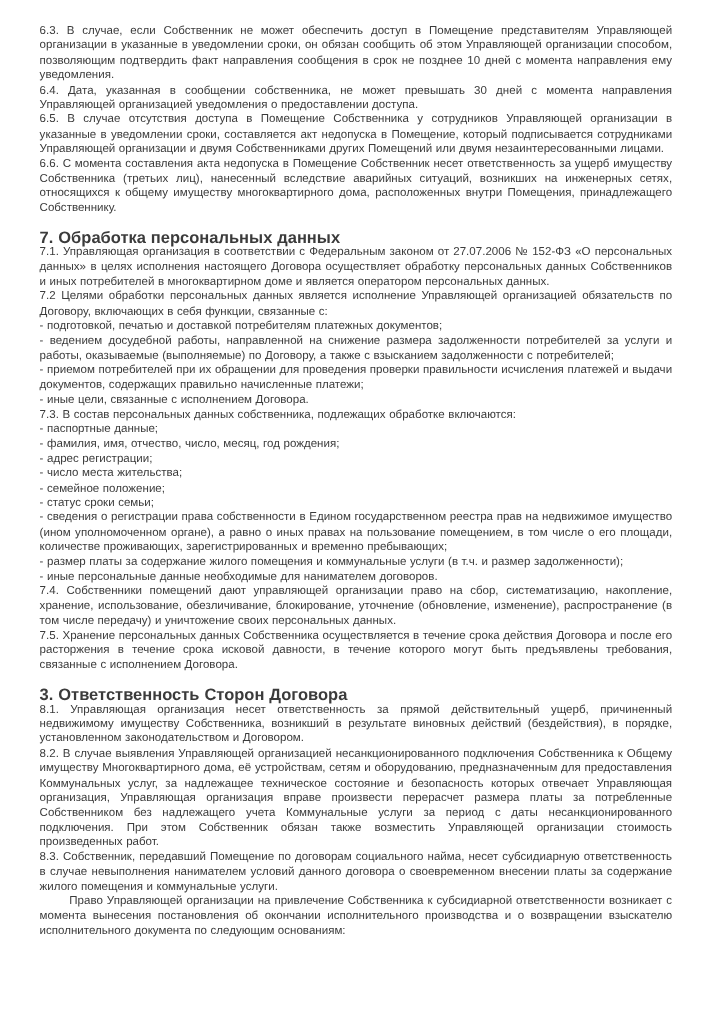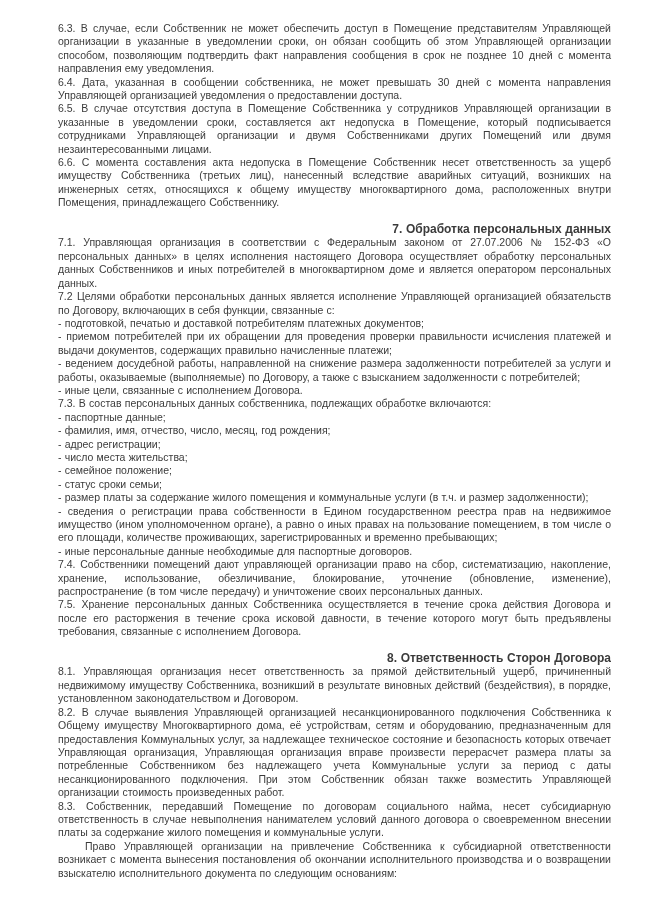--- a/index.html
+++ b/index.html
@@ -10,36 +10,36 @@
     width: 650px;
     height: 920px;
     background: #ffffff;
     overflow: hidden;
     font-family: "Liberation Sans", "DejaVu Sans", sans-serif;
   }
   .page {
     box-sizing: border-box;
     width: 650px;
     height: 920px;
-    padding: 22px 39px 0 58px;
+    padding: 22px 39px 0 36px;
     color: #3b3b3b;
   }
   .doc-body p {
     margin: 0;
     padding: 0;
     font-size: 10.5px;
     line-height: 13.4px;
     text-align: justify;
     color: #3b3b3b;
     word-spacing: 0.3px;
   }
   .doc-body p.heading {
     font-weight: bold;
-    text-align: right;
-    font-size: 12px;
+    text-align: left;
+    font-size: 15px;
   }
   .doc-body p.indented {
     text-indent: 27px;
   }
   .doc-body .spacer {
     height: 13.4px;
   }
 </style>
 </head>
 <body>
@@ -48,35 +48,35 @@
   <div class="doc-body">
       <p class="clause">6.3. В случае, если Собственник не может обеспечить доступ в Помещение представителям Управляющей организации в указанные в уведомлении сроки, он обязан сообщить об этом Управляющей организации способом, позволяющим подтвердить факт направления сообщения в срок не позднее 10 дней с момента направления ему уведомления.</p>
       <p class="clause">6.4. Дата, указанная в сообщении собственника, не может превышать 30 дней с момента направления Управляющей организацией уведомления о предоставлении доступа.</p>
       <p class="clause">6.5. В случае отсутствия доступа в Помещение Собственника у сотрудников Управляющей организации в указанные в уведомлении сроки, составляется акт недопуска в Помещение, который подписывается сотрудниками Управляющей организации и двумя Собственниками других Помещений или двумя незаинтересованными лицами.</p>
       <p class="clause">6.6. С момента составления акта недопуска в Помещение Собственник несет ответственность за ущерб имуществу Собственника (третьих лиц), нанесенный вследствие аварийных ситуаций, возникших на инженерных сетях, относящихся к общему имуществу многоквартирного дома, расположенных внутри Помещения, принадлежащего Собственнику.</p>
       <div class="spacer"></div>
       <p class="heading">7. Обработка персональных данных</p>
       <p class="clause">7.1.  Управляющая организация в соответствии с Федеральным законом от 27.07.2006 № 152-ФЗ «О персональных данных» в целях исполнения настоящего Договора осуществляет обработку персональных данных Собственников и иных потребителей в многоквартирном доме и является оператором персональных данных.</p>
       <p class="clause">7.2 Целями обработки персональных данных является исполнение Управляющей организацией обязательств по Договору, включающих в себя функции, связанные с:</p>
       <p class="bullet">- подготовкой, печатью и доставкой потребителям платежных документов;</p>
+      <p class="bullet">- ведением досудебной работы, направленной на снижение размера задолженности потребителей за услуги и работы, оказываемые (выполняемые) по Договору, а также с взысканием задолженности с потребителей;</p>
       <p class="bullet">- приемом потребителей при их обращении для проведения проверки правильности исчисления платежей и выдачи документов, содержащих правильно начисленные платежи;</p>
-      <p class="bullet">- ведением досудебной работы, направленной на снижение размера задолженности потребителей за услуги и работы, оказываемые (выполняемые) по Договору, а также с взысканием задолженности с потребителей;</p>
       <p class="bullet">- иные цели, связанные с исполнением Договора.</p>
       <p class="clause">7.3. В состав персональных данных собственника, подлежащих обработке включаются:</p>
       <p class="bullet">- паспортные данные;</p>
       <p class="bullet">- фамилия, имя, отчество, число, месяц, год рождения;</p>
       <p class="bullet">- адрес регистрации;</p>
       <p class="bullet">- число места жительства;</p>
       <p class="bullet">- семейное положение;</p>
       <p class="bullet">- статус сроки семьи;</p>
+      <p class="bullet">- сведения о регистрации права собственности в Едином государственном реестра прав на недвижимое имущество (ином уполномоченном органе), а равно о иных правах на пользование помещением, в том числе о его площади, количестве проживающих, зарегистрированных и временно пребывающих;</p>
       <p class="bullet">- размер платы за содержание жилого помещения и коммунальные услуги (в т.ч. и размер задолженности);</p>
-      <p class="bullet">- сведения о регистрации права собственности в Едином государственном реестра прав на недвижимое имущество (ином уполномоченном органе), а равно о иных правах на пользование помещением, в том числе о его площади, количестве проживающих, зарегистрированных и временно пребывающих;</p>
-      <p class="bullet">- иные персональные данные необходимые для паспортные договоров.</p>
+      <p class="bullet">- иные персональные данные необходимые для нанимателем договоров.</p>
       <p class="clause">7.4. Собственники помещений дают управляющей организации право на сбор, систематизацию, накопление, хранение, использование, обезличивание, блокирование, уточнение (обновление, изменение), распространение (в том числе передачу) и уничтожение своих персональных данных.</p>
       <p class="clause">7.5. Хранение персональных данных Собственника осуществляется в течение срока действия Договора и после его расторжения в течение срока исковой давности, в течение которого могут быть предъявлены требования, связанные с исполнением Договора.</p>
       <div class="spacer"></div>
-      <p class="heading">8. Ответственность Сторон Договора</p>
+      <p class="heading">3. Ответственность Сторон Договора</p>
       <p class="clause">8.1. Управляющая организация несет ответственность за прямой действительный ущерб, причиненный недвижимому имуществу Собственника, возникший в результате виновных действий (бездействия), в порядке, установленном законодательством и Договором.</p>
       <p class="clause">8.2. В случае выявления Управляющей организацией несанкционированного подключения Собственника к Общему имуществу Многоквартирного дома, её устройствам, сетям и оборудованию, предназначенным для предоставления Коммунальных услуг, за надлежащее техническое состояние и безопасность которых отвечает Управляющая организация, Управляющая организация вправе произвести перерасчет размера платы за потребленные Собственником без надлежащего учета Коммунальные услуги за период с даты несанкционированного подключения. При этом Собственник обязан также возместить Управляющей организации стоимость произведенных работ.</p>
       <p class="clause">8.3. Собственник, передавший Помещение по договорам социального найма, несет субсидиарную ответственность в случае невыполнения нанимателем условий данного договора  о своевременном внесении платы за содержание жилого помещения и коммунальные услуги.</p>
       <p class="indented">Право Управляющей организации на привлечение Собственника к субсидиарной ответственности возникает с момента вынесения постановления об окончании исполнительного производства и о возвращении взыскателю исполнительного документа по следующим основаниям:</p>
     </div>
 </div>
 
 </body></html>

